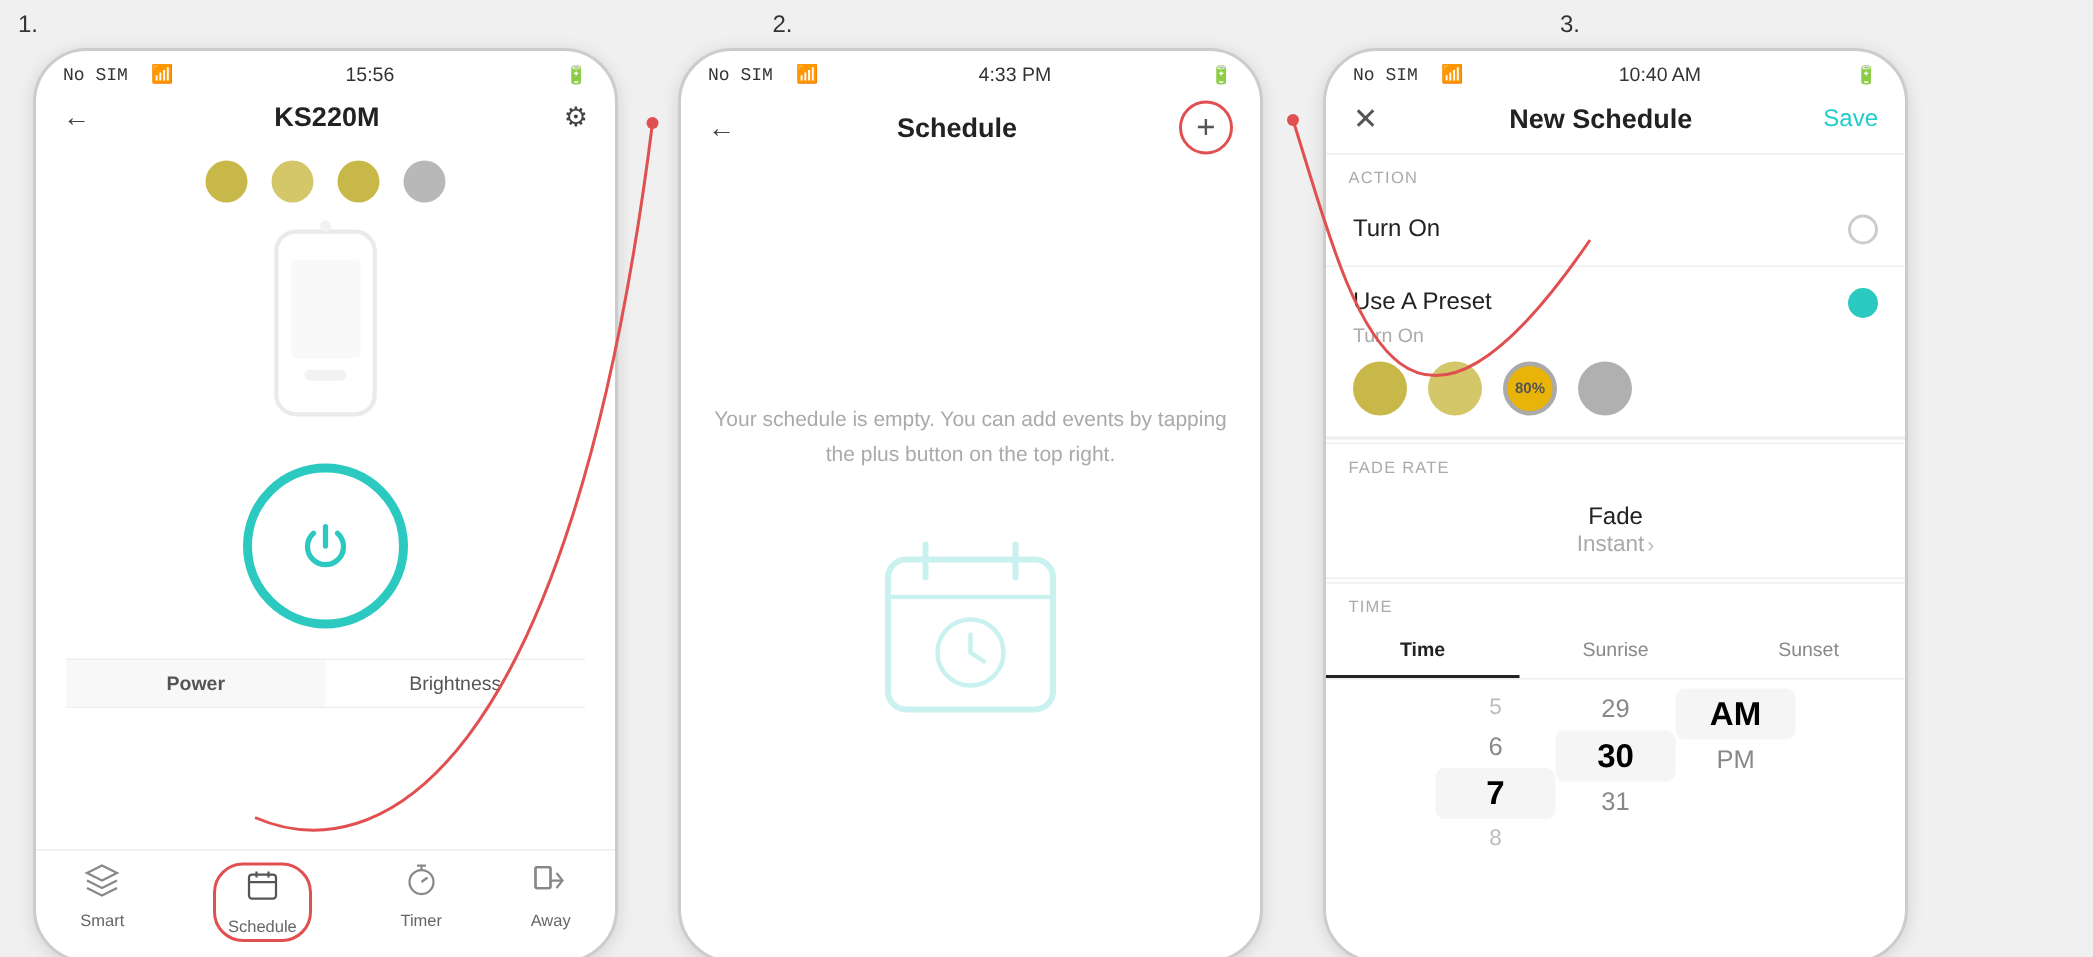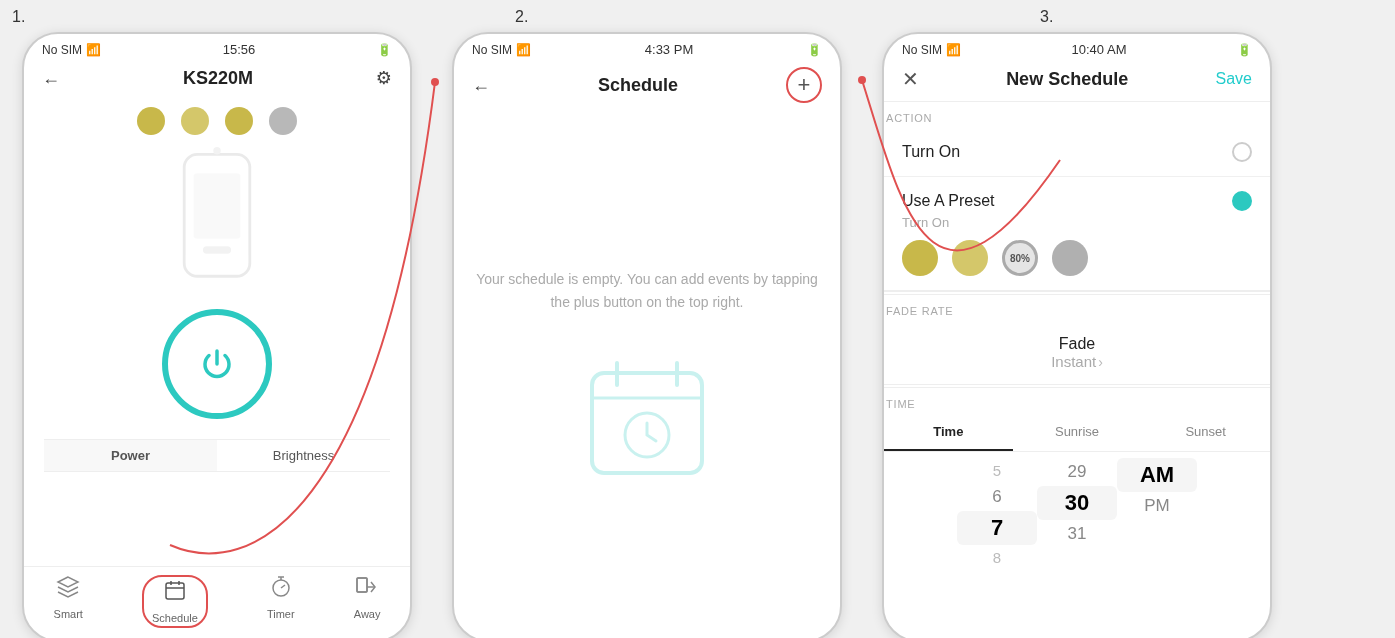--- a/index.html
+++ b/index.html
@@ -42,21 +42,21 @@
     
     .status-bar {
       display: flex;
       justify-content: space-between;
       align-items: center;
       padding: 8px 18px 4px;
       font-size: 12px;
       color: #333;
       flex-shrink: 0;
     }
-    .status-left { display: flex; align-items: flex-end; gap: 4px; }
+    .status-left { display: flex; align-items: flex-end; gap: 16px; font-family: Liberation Mono, monospace; }
     .status-right { display: flex; align-items: center; gap: 4px; }
     .status-time { font-weight: 400; font-size: 13px; }
 
     
     .nav-bar {
       display: flex;
       justify-content: space-between;
       align-items: center;
       padding: 6px 18px 8px;
       flex-shrink: 0;
@@ -195,21 +195,21 @@
       flex: 1;
       overflow-y: auto;
       padding: 0;
     }
 
     .section-header {
       font-size: 11px;
       color: #aaa;
       font-weight: 500;
       letter-spacing: 0.8px;
-      padding: 10px 2px 4px;
+      padding: 10px 15px 4px;
       border-top: 1px solid #eee;
       margin-top: 2px;
     }
 
     .action-row {
       display: flex;
       justify-content: space-between;
       align-items: center;
       padding: 14px 18px;
       border-bottom: 1px solid #f0f0f0;
@@ -506,21 +506,21 @@
     <div style="border-bottom: 1px solid #eee;">
       <div class="action-row" style="border-bottom:none; padding-bottom:4px;">
         <span class="action-label">Use A Preset</span>
         <div class="radio-circle selected"></div>
       </div>
       <div class="preset-section" style="padding-top:0;">
         <div class="preset-subtitle">Turn On</div>
         <div class="preset-dots">
           <div class="preset-dot" style="background:#c8b84a;"></div>
           <div class="preset-dot" style="background:#d4c76a;"></div>
-          <div class="preset-dot" style="background:#e5e5e5; border: 3px solid #aaa; align-items: center;">
+          <div class="preset-dot" style="background:#eab308; border: 3px solid #aaa; align-items: center;">
             <span class="preset-dot-label">80%</span>
           </div>
           <div class="preset-dot" style="background:#b0b0b0;"></div>
         </div>
       </div>
     </div>
 
     <div class="section-header">FADE RATE</div>
     <div class="fade-row">
       <span class="fade-label">Fade</span>

